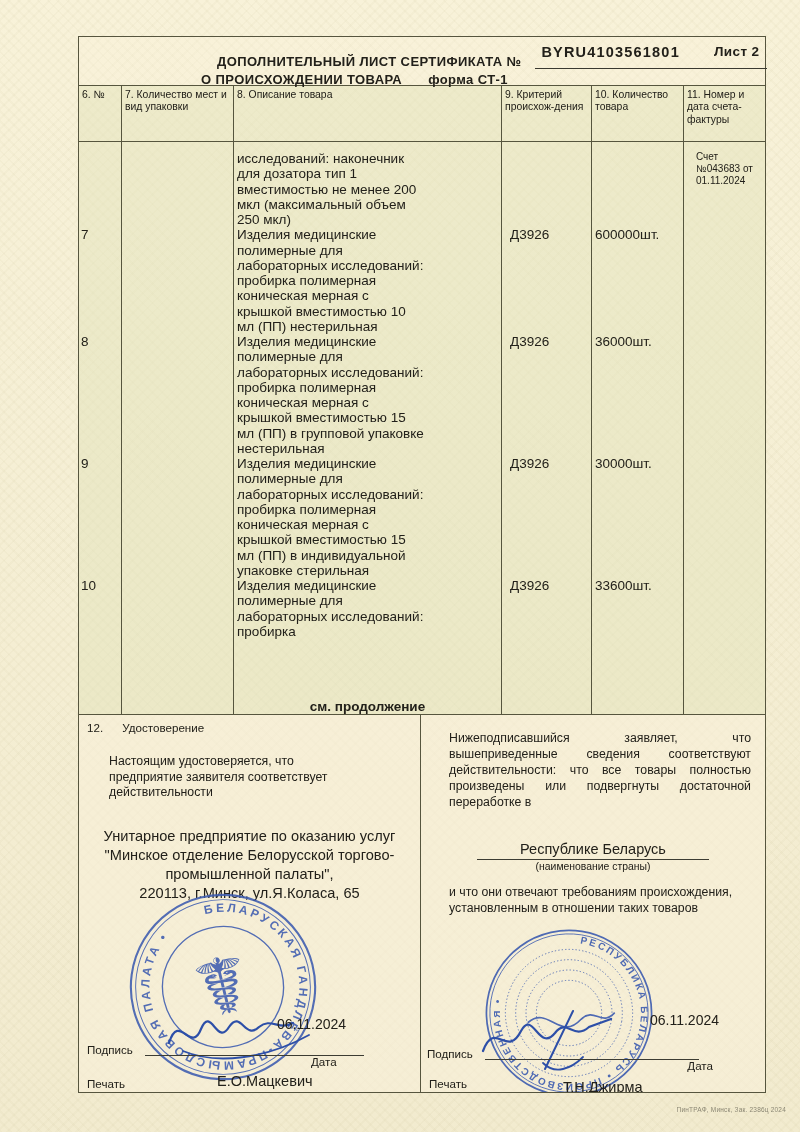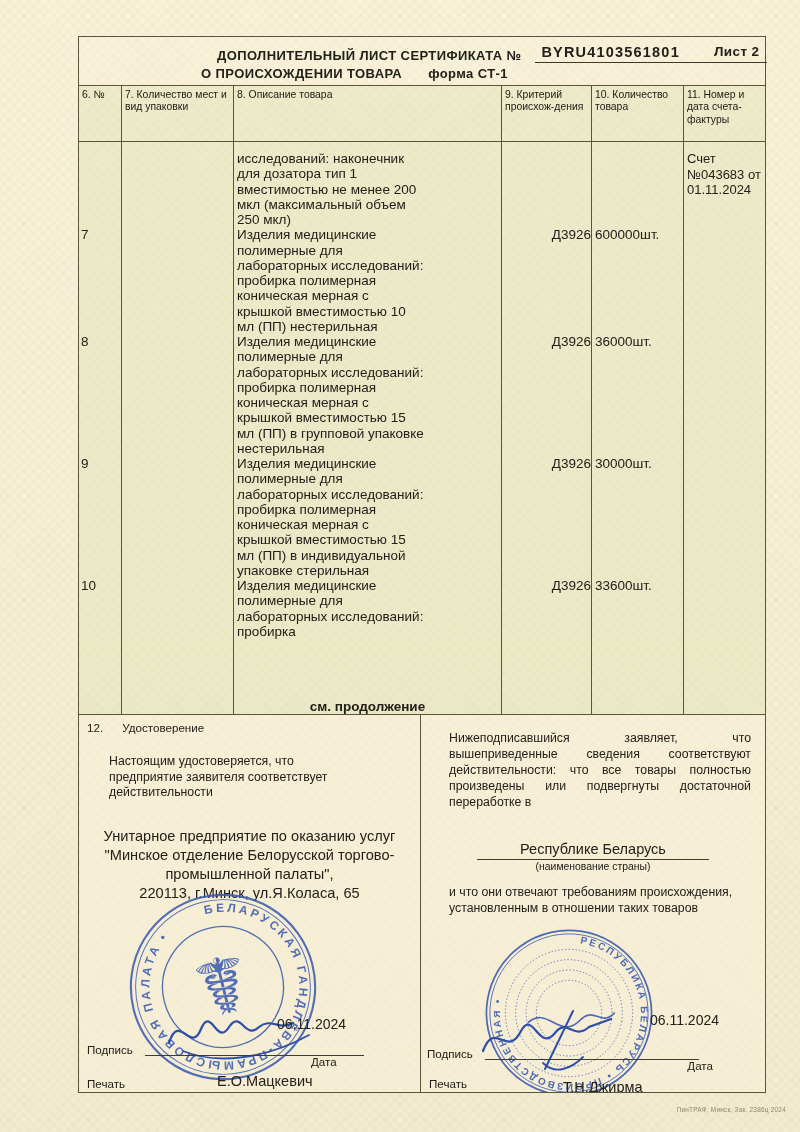--- a/index.html
+++ b/index.html
@@ -20,39 +20,39 @@
       linear-gradient(#f8f2d9,#f2ebcf);
   }
   .doc{
     position:absolute;left:78px;top:36px;width:688px;
     border:1px solid var(--line);
     background:rgba(250,245,220,.25);
   }
   
   .doc-head{height:48px;padding:7px 8px 0 112px;font-weight:bold;letter-spacing:.4px;}
   .head-line1{display:flex;align-items:flex-end;font-size:13px;white-space:nowrap;margin-left:26px;}
-  .numgrp{display:flex;gap:34px;margin-left:14px;padding:0 8px 2px 6px;border-bottom:1.5px solid #3a3930;}
+  .numgrp{display:flex;gap:34px;margin-left:14px;padding:0 8px 8px 6px;border-bottom:1.5px solid #3a3930;}
   .certnum{font-size:14.5px;letter-spacing:1.2px;}
   .sheet{font-size:13.5px;}
   .head-line2{margin-top:3px;font-size:13px;display:flex;gap:26px;padding-left:10px;}
   
   .doc-table{border-top:1px solid var(--line);background:rgba(213,219,170,.30);}
   .trow{display:grid;grid-template-columns:42px 112px 268px 90px 92px 1fr;}
   .trow > .c{border-left:1px solid var(--line);min-width:0;}
   .trow > .c:first-child{border-left:none;}
   .thead{height:56px;}
   .thead > .c{font-size:10.4px;line-height:1.18;padding:3px 3px;border-bottom:1px solid var(--line);}
   .tbody{height:572px;display:flex;flex-direction:column;overflow:hidden;}
   .tbody .trow{flex:0 0 auto;}
   .tbody .trow.filler{flex:1 1 auto;}
   .c.num{font-size:13.5px;padding-left:2px;}
   .c.desc{font-size:13.5px;line-height:1.13;padding:0 76px 0 3px;}
-  .c.crit{font-size:13.5px;padding-left:8px;text-align:right;}
+  .c.crit{font-size:13.5px;padding-left:8px;}
   .c.qty{font-size:13.5px;padding-left:3px;}
-  .c.inv{font-size:13px;line-height:1.2;padding:1px 2px 0 3px;white-space:pre-line;}
+  .c.inv{font-size:10px;line-height:1.2;padding:1px 2px 0 12px;white-space:pre-line;}
   .carryover .c.desc{padding-top:9px;}
   .carryover .c.inv{padding-top:9px;}
   .noterow .c.desc{padding:0 10px;text-align:center;font-weight:bold;font-size:13.5px;}
   
   .doc-bottom{display:flex;border-top:1px solid var(--line);height:378px;background:rgba(248,240,218,.45);}
   .sec{position:relative;overflow:hidden;}
   .sec-12{flex:0 0 342px;border-right:1px solid var(--line);}
   .sec-13{flex:1;}
   .sec-head{padding:6px 8px 0 8px;font-size:11.6px;}
   .sec-head .no{margin-right:16px;}

